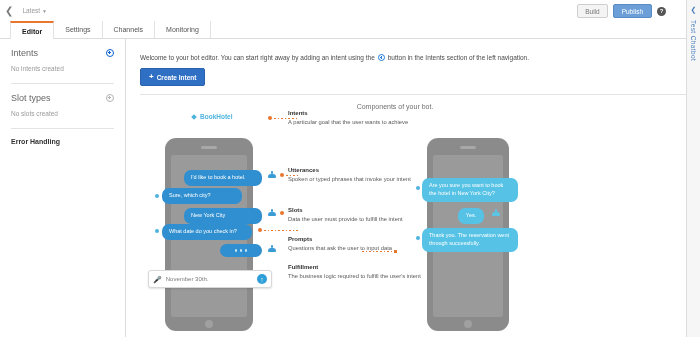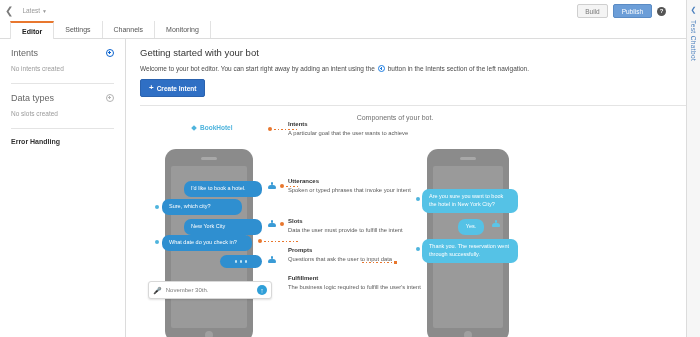--- a/index.html
+++ b/index.html
@@ -244,32 +244,31 @@
       <div class="side-head">
         <span class="side-title">Intents</span>
         <span class="plus-circle"></span>
       </div>
       <div class="side-sub">No intents created</div>
       <div class="side-div"></div>
     </div>
 
     <div class="side-section">
       <div class="side-head">
-        <span class="side-title">Data types</span>
+        <span class="side-title">Slot types</span>
         <span class="plus-circle grey"></span>
       </div>
       <div class="side-sub">No slots created</div>
       <div class="side-div"></div>
     </div>
 
     <div class="side-link">Error Handling</div>
   </div>
 
   <div class="main">
-    <div class="main-title">Getting started with your bot</div>
 
     <div class="main-desc">
       <span>Welcome to your bot editor. You can start right away by adding an intent using the</span>
       <span class="inline-plus"></span>
       <span>button in the Intents section of the left navigation.</span>
     </div>
 
     <button class="btn-create">
       <span class="pl">+</span>
       <span>Create Intent</span>

